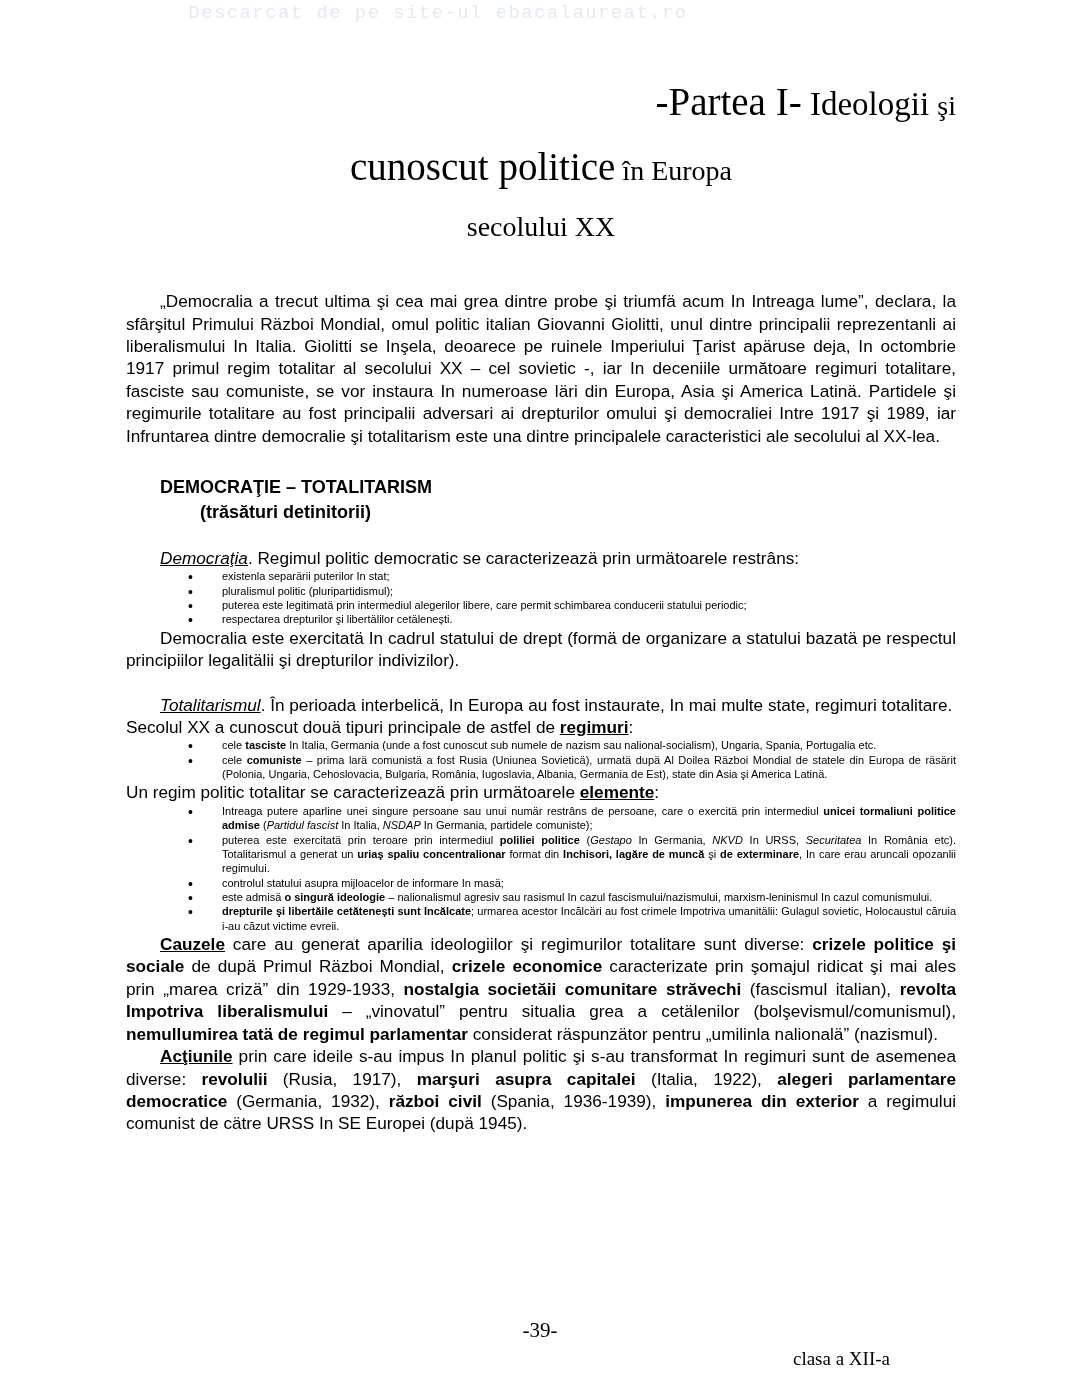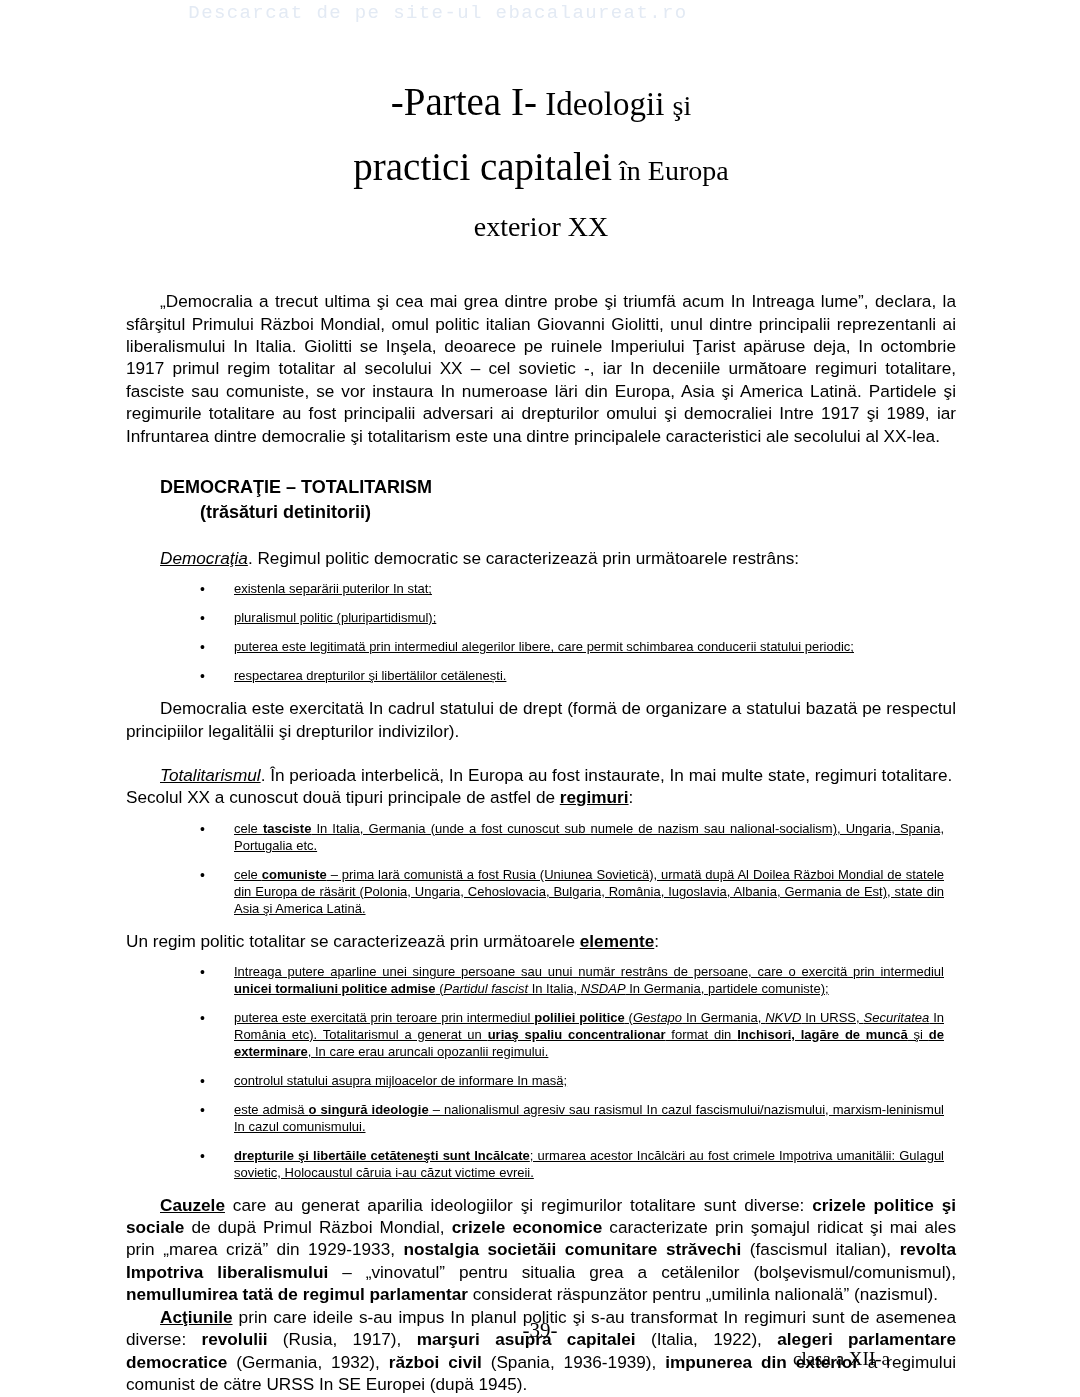--- a/index.html
+++ b/index.html
@@ -49,21 +49,21 @@
     width: 830px;
   }
 
   
   .title-block {
     font-family: "Liberation Serif", serif;
     text-align: center;
     color: #000;
   }
   .title-line { margin: 0; line-height: 1.52; white-space: nowrap; }
-  .title-line-1 { font-size: 35px; }
+  .title-line-1 { font-size: 35px; text-align: right; }
   .title-line-2 { font-size: 35px; margin-top: 6px;}
   .title-line-3 { font-size: 30px; margin-top: 6px;}
   .t-big   { font-size: 39px; }
   .t-mid   { font-size: 33px; }
   .t-small { font-size: 28px; }
 
   
   .para {
     font-size: 17.2px;
     line-height: 1.305;
@@ -93,25 +93,24 @@
 
   
   ul.bullets {
     list-style: none;
     margin: 0;
     padding: 0;
   }
   ul.bullets > li {
     position: relative;
     padding-left: 96px;
-    font-size: 13px;
+    font-size: 11px;
     line-height: 1.305;
     text-align: justify;
-    margin: 12px;
-    text-decoration: underline;
+    margin: 0;
   }
   ul.bullets > li::before {
     content: "\2022";
     position: absolute;
     left: 62px;
     top: -1px;
     font-size: 14px;
   }
 
   
@@ -142,22 +141,22 @@
 <body>
 
 <div class="page">
 
   <div class="watermark">Descarcat de pe site-ul ebacalaureat.ro</div>
 
   <div class="content">
 
     <div class="title-block">
       <div class="title-line title-line-1"><span class="t-big">-Partea I-</span><span class="t-mid"> Ideologii </span><span class="t-small">şi</span></div>
-      <div class="title-line title-line-2"><span class="t-big">practici capitalei</span><span class="t-small"> în Europa</span></div>
-      <div class="title-line title-line-3"><span class="t-small">exterior XX</span></div>
+      <div class="title-line title-line-2"><span class="t-big">cunoscut politice</span><span class="t-small"> în Europa</span></div>
+      <div class="title-line title-line-3"><span class="t-small">secolului XX</span></div>
     </div>
 
     <p class="para intro">„Democralia a trecut ultima şi cea mai grea dintre probe şi triumfä acum In Intreaga lume”, declara, la sfârşitul Primului Räzboi Mondial, omul politic italian Giovanni Giolitti, unul dintre principalii reprezentanli ai liberalismului In Italia. Giolitti se Inşela, deoarece pe ruinele Imperiului Ţarist apäruse deja, In octombrie 1917 primul regim totalitar al secolului XX – cel sovietic -, iar In deceniile următoare regimuri totalitare, fasciste sau comuniste, se vor instaura In numeroase läri din Europa, Asia şi America Latinä. Partidele şi regimurile totalitare au fost principalii adversari ai drepturilor omului şi democraliei Intre 1917 şi 1989, iar Infruntarea dintre democralie şi totalitarism este una dintre principalele caracteristici ale secolului al XX-lea.</p>
 
     <div class="heading-block">
       <div class="heading">DEMOCRAŢIE – TOTALITARISM</div>
       <div class="heading sub">(trăsături  detinitorii)</div>
     </div>
 
     <p class="para indent gap-md"><span class="iu">Democraţia</span><span>. Regimul politic democratic se caracterizeazä prin urmätoarele restrâns:</span></p>

